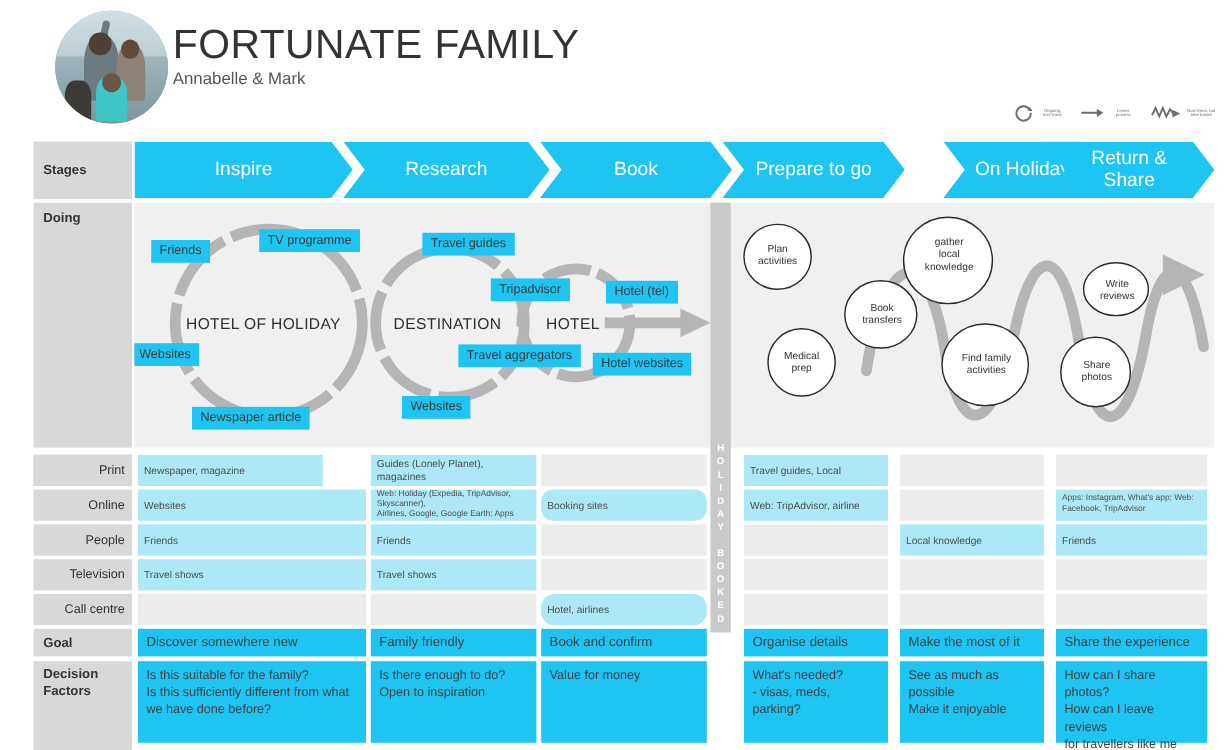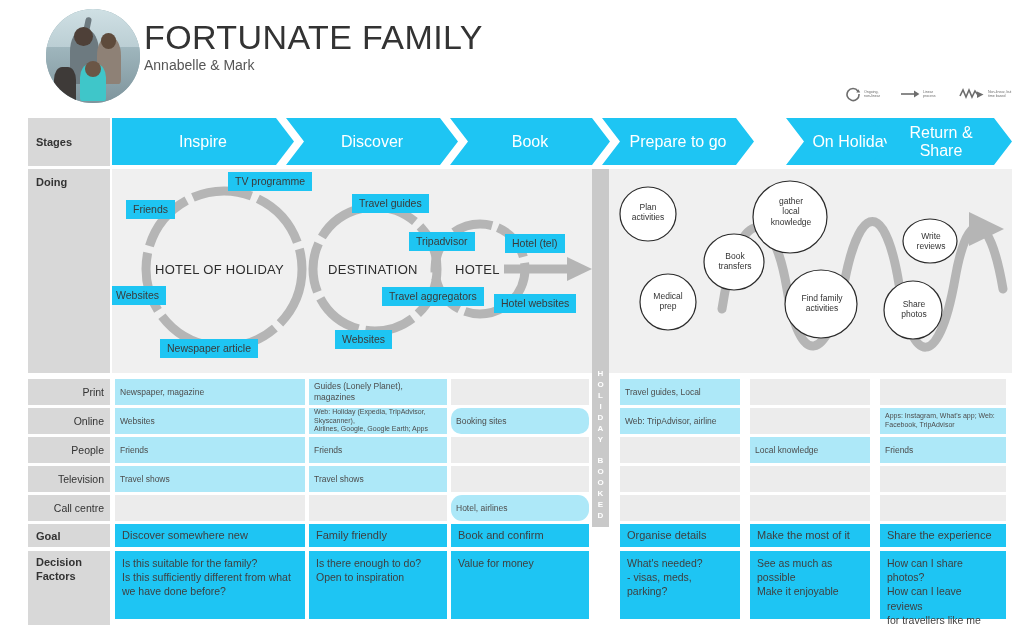--- a/index.html
+++ b/index.html
@@ -6,21 +6,21 @@
   body {
     width:1024px; height:625px;
     background:#ffffff;
     font-family:"Liberation Sans", sans-serif;
     color:#4a4a4a;
     overflow:hidden;
     position:relative;
   }
 
   
-  #header { position:absolute; left:0; top:0; width:1024px; height:112px; }
+  #header { position:absolute; left:0; top:0; width:1024px; height:112px;text-align:center; }
   #avatar {
     position:absolute; left:46px; top:9px; width:94px; height:94px;
     border-radius:50%; overflow:hidden; background:#8aa6ad;
   }
   #avatar .sky { position:absolute; left:0; top:0; width:100%; height:46%;
     background:linear-gradient(#cfe0e4,#b9ccd2); }
   #avatar .sea { position:absolute; left:0; top:40%; width:100%; height:60%;
     background:linear-gradient(#9fb6bd,#7e949c); }
   #avatar .man { position:absolute; left:26%; top:22%; width:30%; height:58%;
     background:#6d7a80; border-radius:40% 40% 12% 12%; }
@@ -174,21 +174,21 @@
     </div>
   </div>
 </div>
 
 <div class="rowlabel" id="stages-label">Stages</div>
 
 <div class="stage-arrow first" style="left:112px;width:182px;">
   <span>Inspire</span>
 </div>
 <div class="stage-arrow" style="left:286px;width:172px;">
-  <span>Discover</span>
+  <span>Research</span>
 </div>
 <div class="stage-arrow" style="left:450px;width:160px;">
   <span>Book</span>
 </div>
 <div class="stage-arrow" style="left:602px;width:152px;">
   <span>Prepare to go</span>
 </div>
 <div class="stage-arrow" style="left:786px;width:132px;">
   <span>On Holiday</span>
 </div>
@@ -215,21 +215,21 @@
              C 193 35, 218 30, 232 115 C 245 200, 272 200, 288 110
              C 300 40, 322 38, 336 120" fill="none" stroke="#b5b5b5" stroke-width="9" stroke-linecap="round" transform="translate(555,0)"></path>
     <polygon points="895,28 930,45 895,62" fill="#b5b5b5" transform="translate(-38,15)"></polygon>
   </svg>
 
   <div class="ring-label" style="left:43px;top:93px;">HOTEL OF HOLIDAY</div>
   <div class="ring-label" style="left:216px;top:93px;">DESTINATION</div>
   <div class="ring-label" style="left:343px;top:93px;">HOTEL</div>
 
   <div class="tag" style="left:14px;top:31px;">Friends</div>
-  <div class="tag" style="left:104px;top:3px;margin-left:12px;">TV programme</div>
+  <div class="tag" style="left:104px;top:22px;">TV programme</div>
   <div class="tag" style="left:-3px;top:117px;">Websites</div>
   <div class="tag" style="left:48px;top:170px;">Newspaper article</div>
   <div class="tag" style="left:240px;top:25px;">Travel guides</div>
   <div class="tag" style="left:270px;top:118px;">Travel aggregators</div>
   <div class="tag" style="left:223px;top:161px;">Websites</div>
   <div class="tag" style="left:297px;top:63px;">Tripadvisor</div>
   <div class="tag" style="left:393px;top:65px;">Hotel (tel)</div>
   <div class="tag" style="left:382px;top:125px;">Hotel websites</div>
 
   <svg width="900" height="204" style="position:absolute;left:0;top:0;">
@@ -278,21 +278,21 @@
 </div>
 
 <div class="rowlabel" style="top:379px;height:26px;justify-content:flex-start;">Sources</div>
 
 <div class="subrowlabel" style="top:379px;height:26px;">Print</div>
 <div class="subrowlabel" style="top:408px;height:26px;">Online</div>
 <div class="subrowlabel" style="top:437px;height:26px;">People</div>
 <div class="subrowlabel" style="top:466px;height:26px;">Television</div>
 <div class="subrowlabel" style="top:495px;height:26px;">Call centre</div>
 
-<div class="srccell filled" style="left:115px;top:379px;width:190px;">Newspaper, magazine</div>
+<div class="srccell filled" style="left:115px;top:379px;width:154px;">Newspaper, magazine</div>
 <div class="srccell filled" style="left:309px;top:379px;width:138px;">Guides (Lonely Planet), magazines</div>
 <div class="srccell" style="left:451px;top:379px;width:138px;"></div>
 <div class="srccell filled" style="left:620px;top:379px;width:120px;">Travel guides, Local</div>
 <div class="srccell" style="left:750px;top:379px;width:120px;"></div>
 <div class="srccell" style="left:880px;top:379px;width:126px;"></div>
 
 <div class="srccell filled" style="left:115px;top:408px;width:190px;">Websites</div>
 <div class="srccell filled" style="left:309px;top:408px;width:138px;font-size:7px;">Web: Holiday (Expedia, TripAdvisor, Skyscanner),
 Airlines, Google, Google Earth; Apps</div>
 <div class="srccell filled" style="left:451px;top:408px;width:138px;border-radius:10px;">Booking sites</div>

